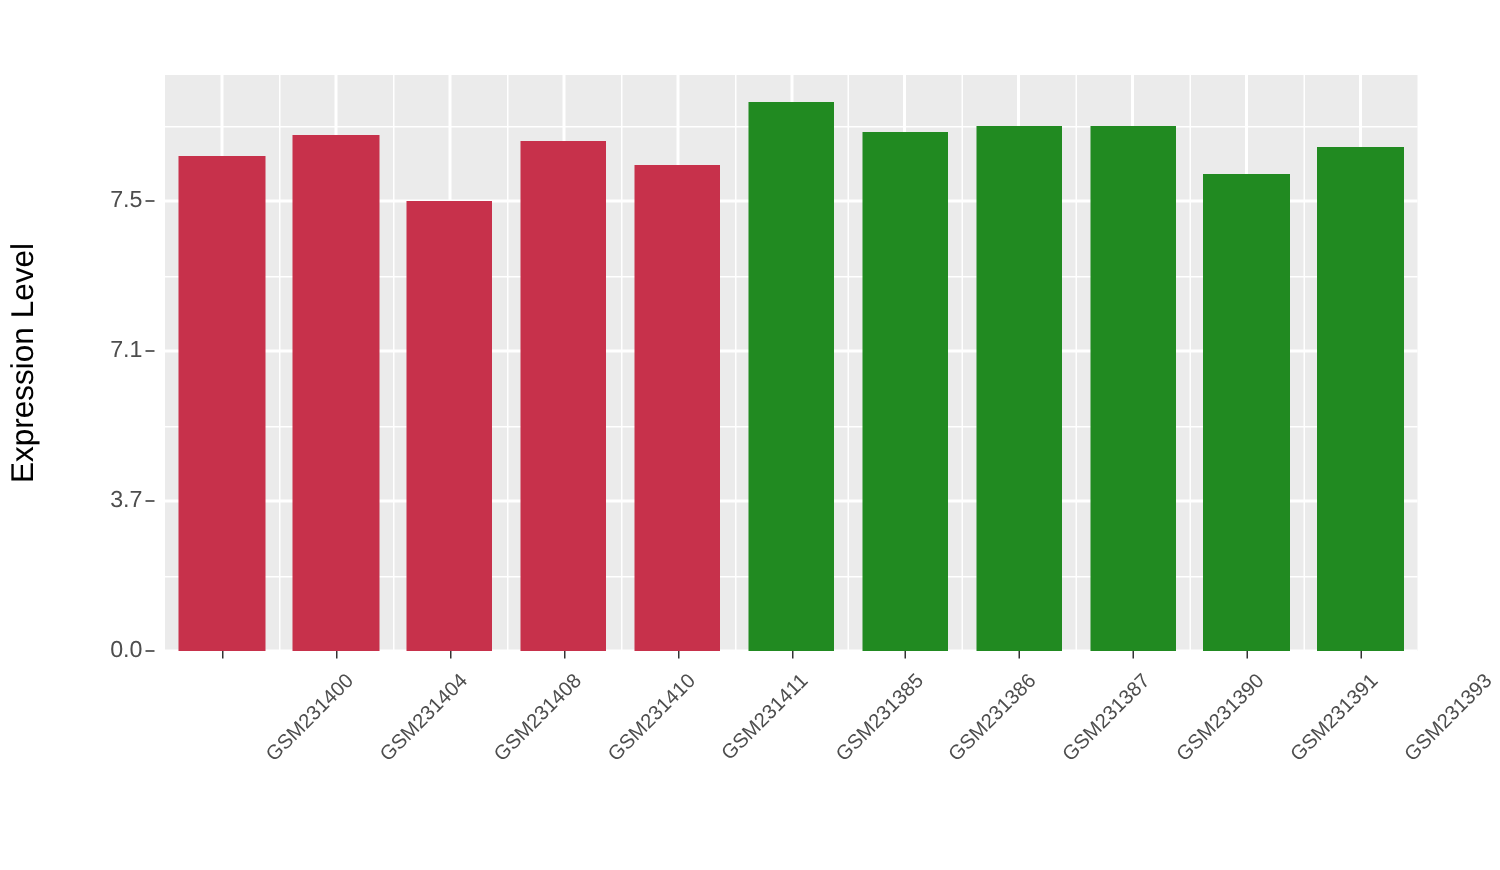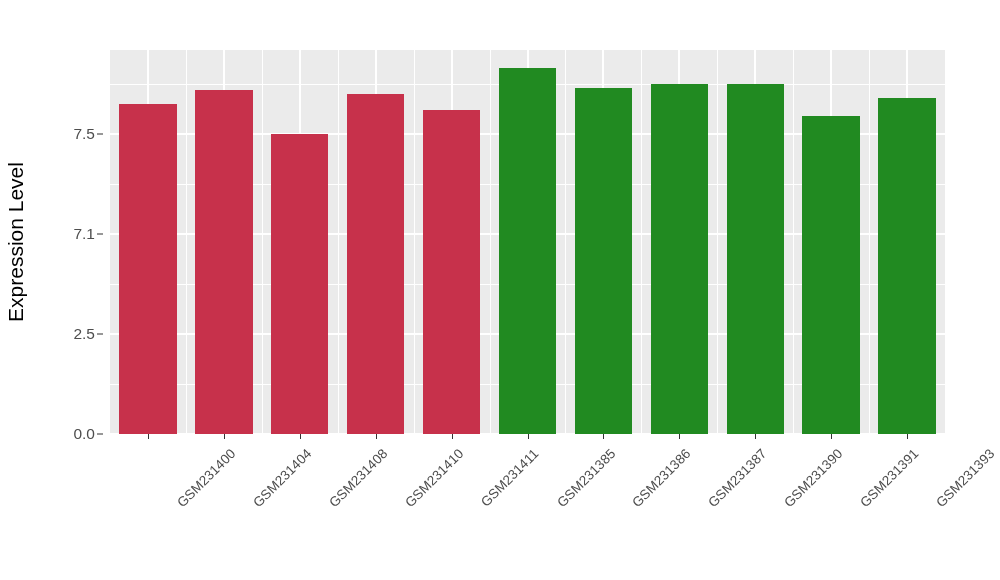--- a/index.html
+++ b/index.html
@@ -115,21 +115,21 @@
 </head>
 <body>
 
 <div id="chart-root">
 
   <div id="y-axis-title">Expression Level</div>
 
   <div id="y-axis-labels">
       <div class="y-tick-label" style="top: 434px;">0.0</div>
       <div class="y-tick-mark" style="top: 434px;"></div>
-      <div class="y-tick-label" style="top: 334px;">2.5</div>
+      <div class="y-tick-label" style="top: 334px;">3.7</div>
       <div class="y-tick-mark" style="top: 334px;"></div>
       <div class="y-tick-label" style="top: 234px;">7.1</div>
       <div class="y-tick-mark" style="top: 234px;"></div>
       <div class="y-tick-label" style="top: 134px;">7.5</div>
       <div class="y-tick-mark" style="top: 134px;"></div>
     </div>
 
   <div id="plot-panel">
     <div id="grid-layer">
         <div class="gridline-major" style="top: 383px;"></div>

